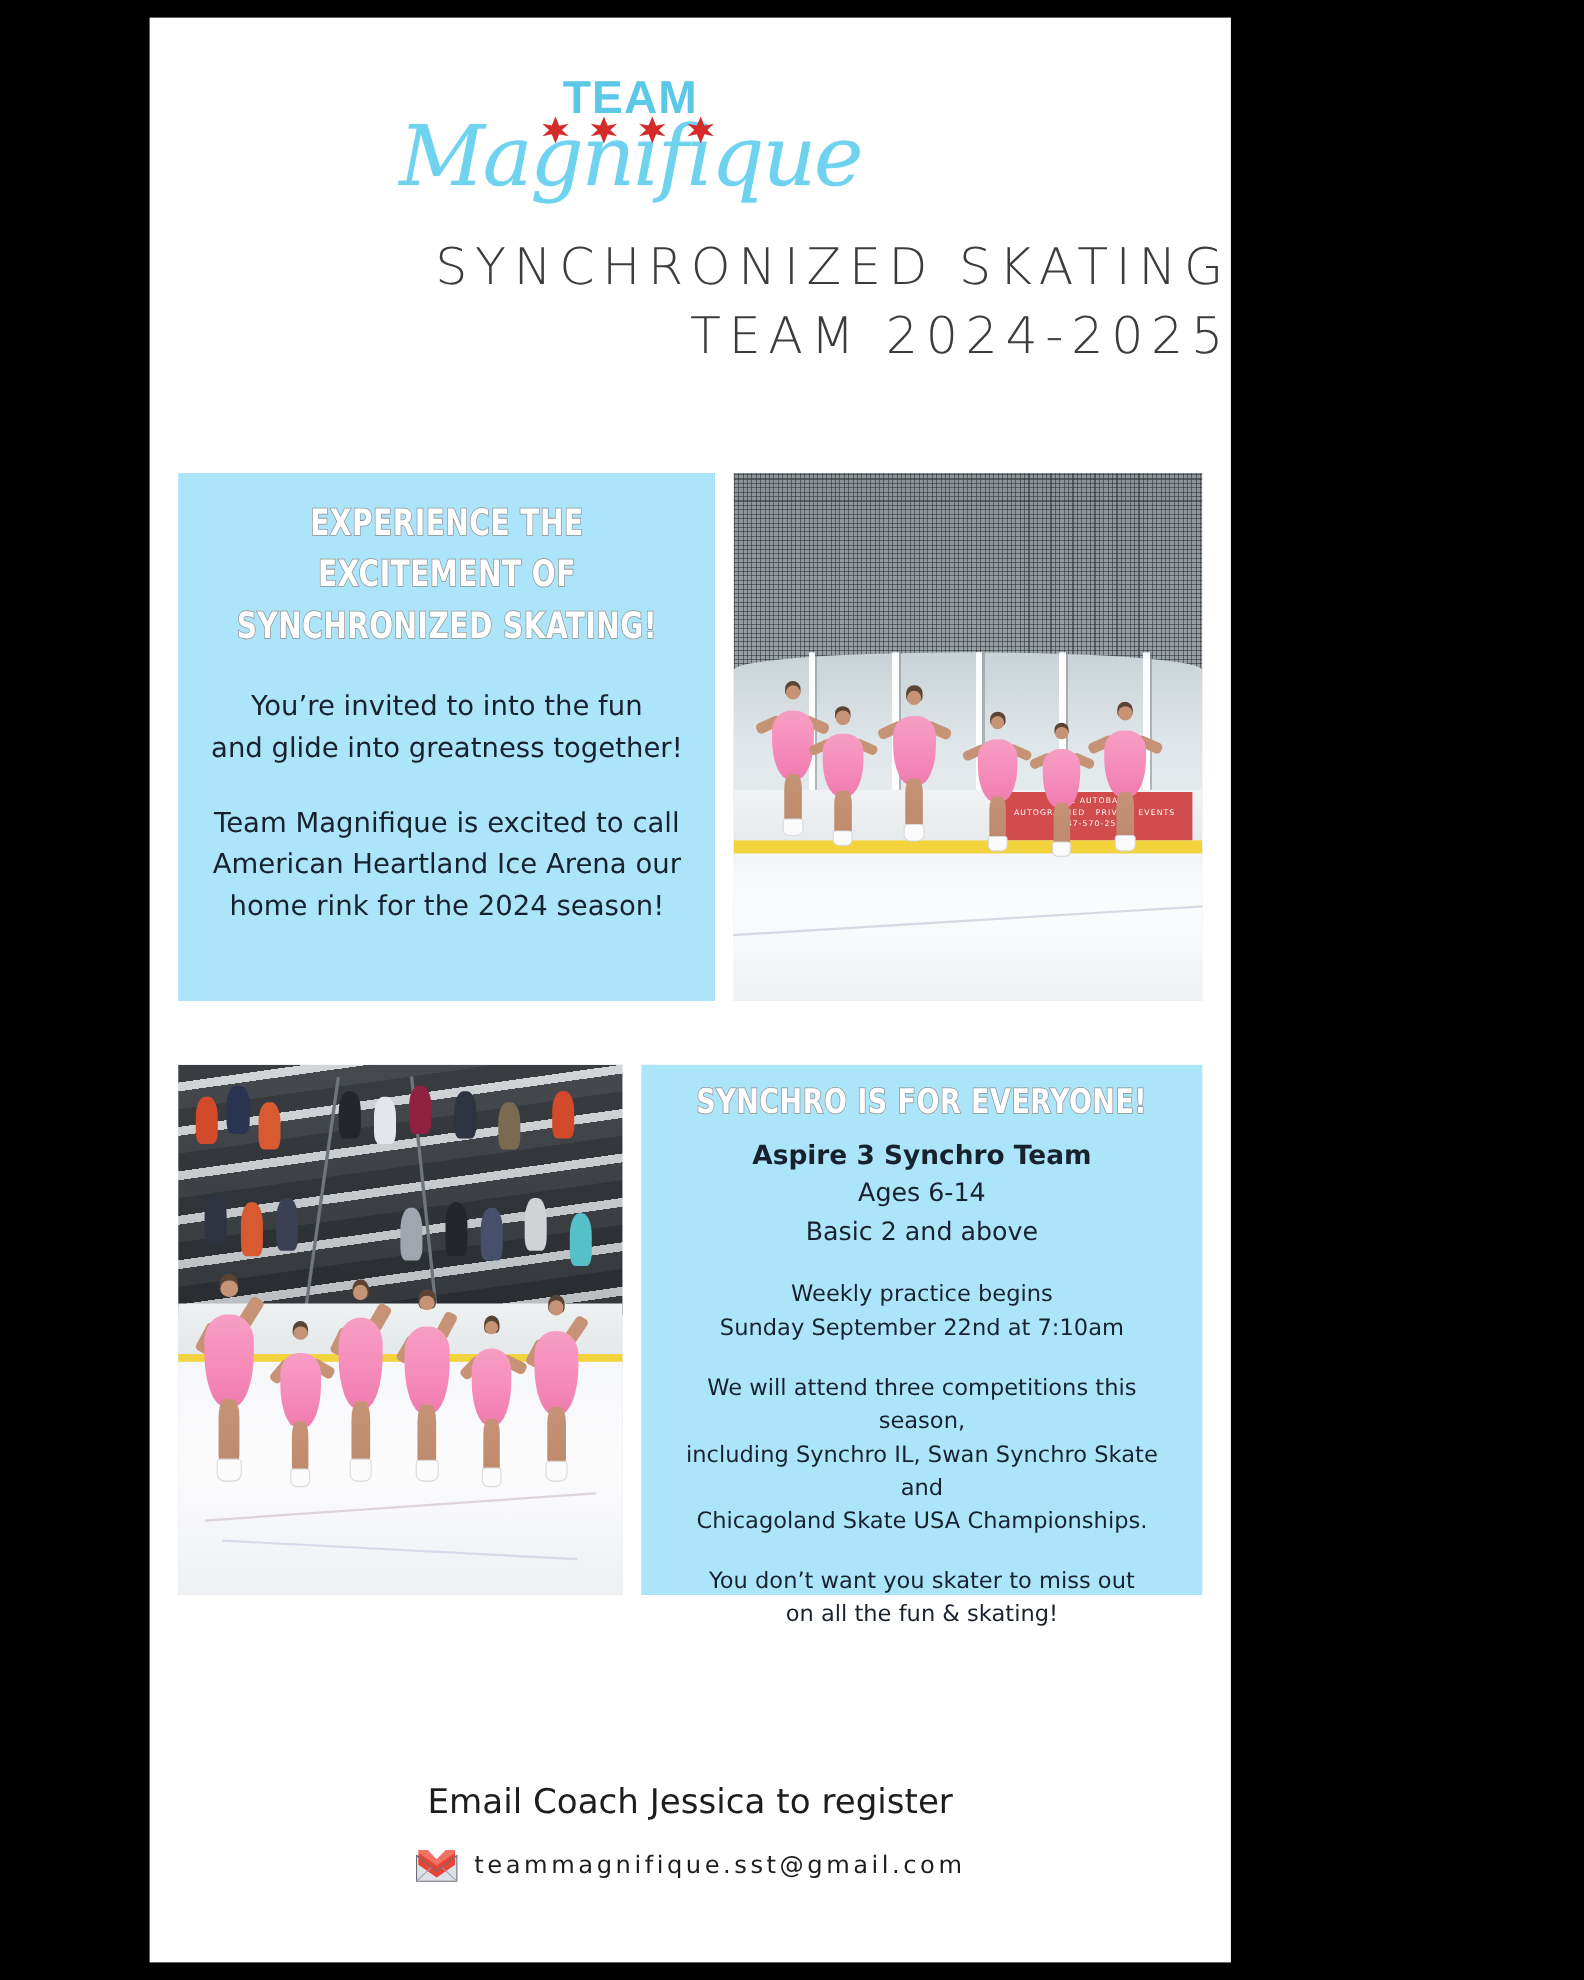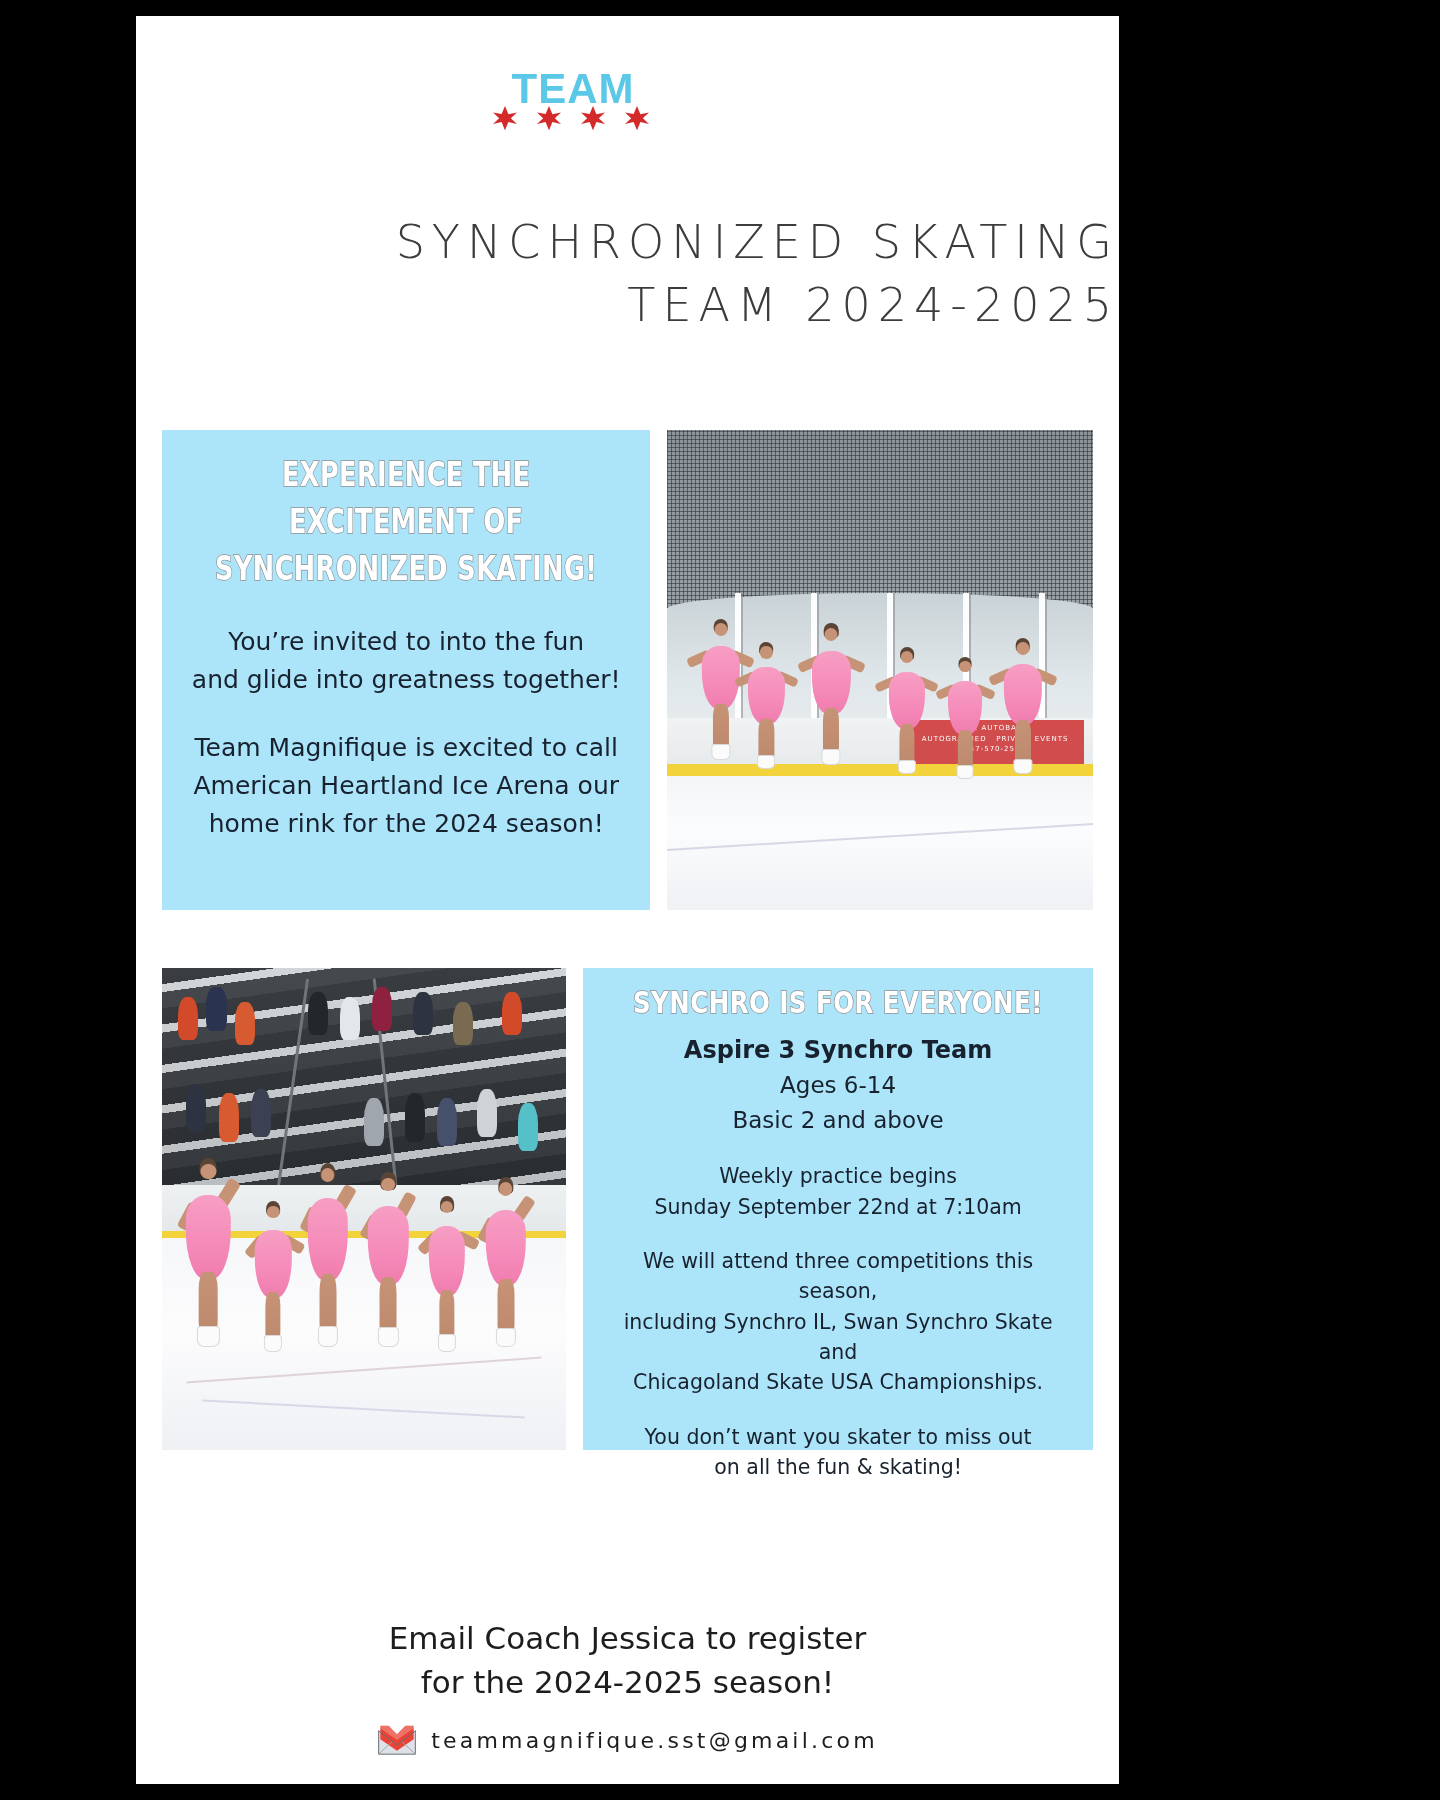--- a/index.html
+++ b/index.html
@@ -312,20 +312,21 @@
       <div class="logo-stars">
         <svg width="180" height="26" viewBox="0 0 180 26">
           <g fill="#D42A2A">
             <path d="M22 2 25.4 10.3 34 8.5 27.8 14.2 34 19.9 25.4 18.1 22 26.4 18.6 18.1 10 19.9 16.2 14.2 10 8.5 18.6 10Z"></path>
             <path d="M66 2 69.4 10.3 78 8.5 71.8 14.2 78 19.9 69.4 18.1 66 26.4 62.6 18.1 54 19.9 60.2 14.2 54 8.5 62.6 10Z"></path>
             <path d="M110 2 113.4 10.3 122 8.5 115.8 14.2 122 19.9 113.4 18.1 110 26.4 106.6 18.1 98 19.9 104.2 14.2 98 8.5 106.6 10Z"></path>
             <path d="M154 2 157.4 10.3 166 8.5 159.8 14.2 166 19.9 157.4 18.1 154 26.4 150.6 18.1 142 19.9 148.2 14.2 142 8.5 150.6 10Z"></path>
           </g>
         </svg>
       </div>
+      <div class="logo-script">Magnifique</div>
     </div>
 
     <h1 class="headline">
       <span class="l1">SYNCHRONIZED SKATING</span>
       <span class="l2">TEAM 2024-2025</span>
     </h1>
 
     <div class="grid">
 
       <div class="grid-row">
@@ -528,21 +529,20 @@
 
             <div class="panel-body small">You don’t want you skater to miss out</div>
             <div class="panel-body small">on all the fun &amp; skating!</div>
           </div>
         </div>
       </div>
     </div>
 
     <div class="footer">
       <div class="footer-line">Email Coach Jessica to register</div>
-      <div class="footer-line">for the 2024-2025 season!</div>
 
       <div class="email-row">
         <svg class="gmail-icon" viewBox="0 0 48 38">
           <path d="M2 8 L24 25 L46 8 L46 36 L2 36 Z" fill="#dfe1e8" stroke="#6b6f76" stroke-width="1.2"></path>
           <path d="M4 2 L14 2 L24 12 L34 2 L44 2 L44 18 L24 32 L4 18 Z" fill="#ea4335"></path>
           <path d="M4 2 L14 2 L24 12 L34 2 L44 2 L44 5 L24 19 L4 5 Z" fill="#ffffff" opacity="0.25"></path>
           <path d="M2 8 L24 25 L46 8" fill="none" stroke="#6b6f76" stroke-width="1.2"></path>
           <path d="M2 36 L18 21 M46 36 L30 21" stroke="#9aa0a8" stroke-width="1.1" fill="none"></path>
         </svg>
         <span class="email-text">teammagnifique.sst@gmail.com</span>

